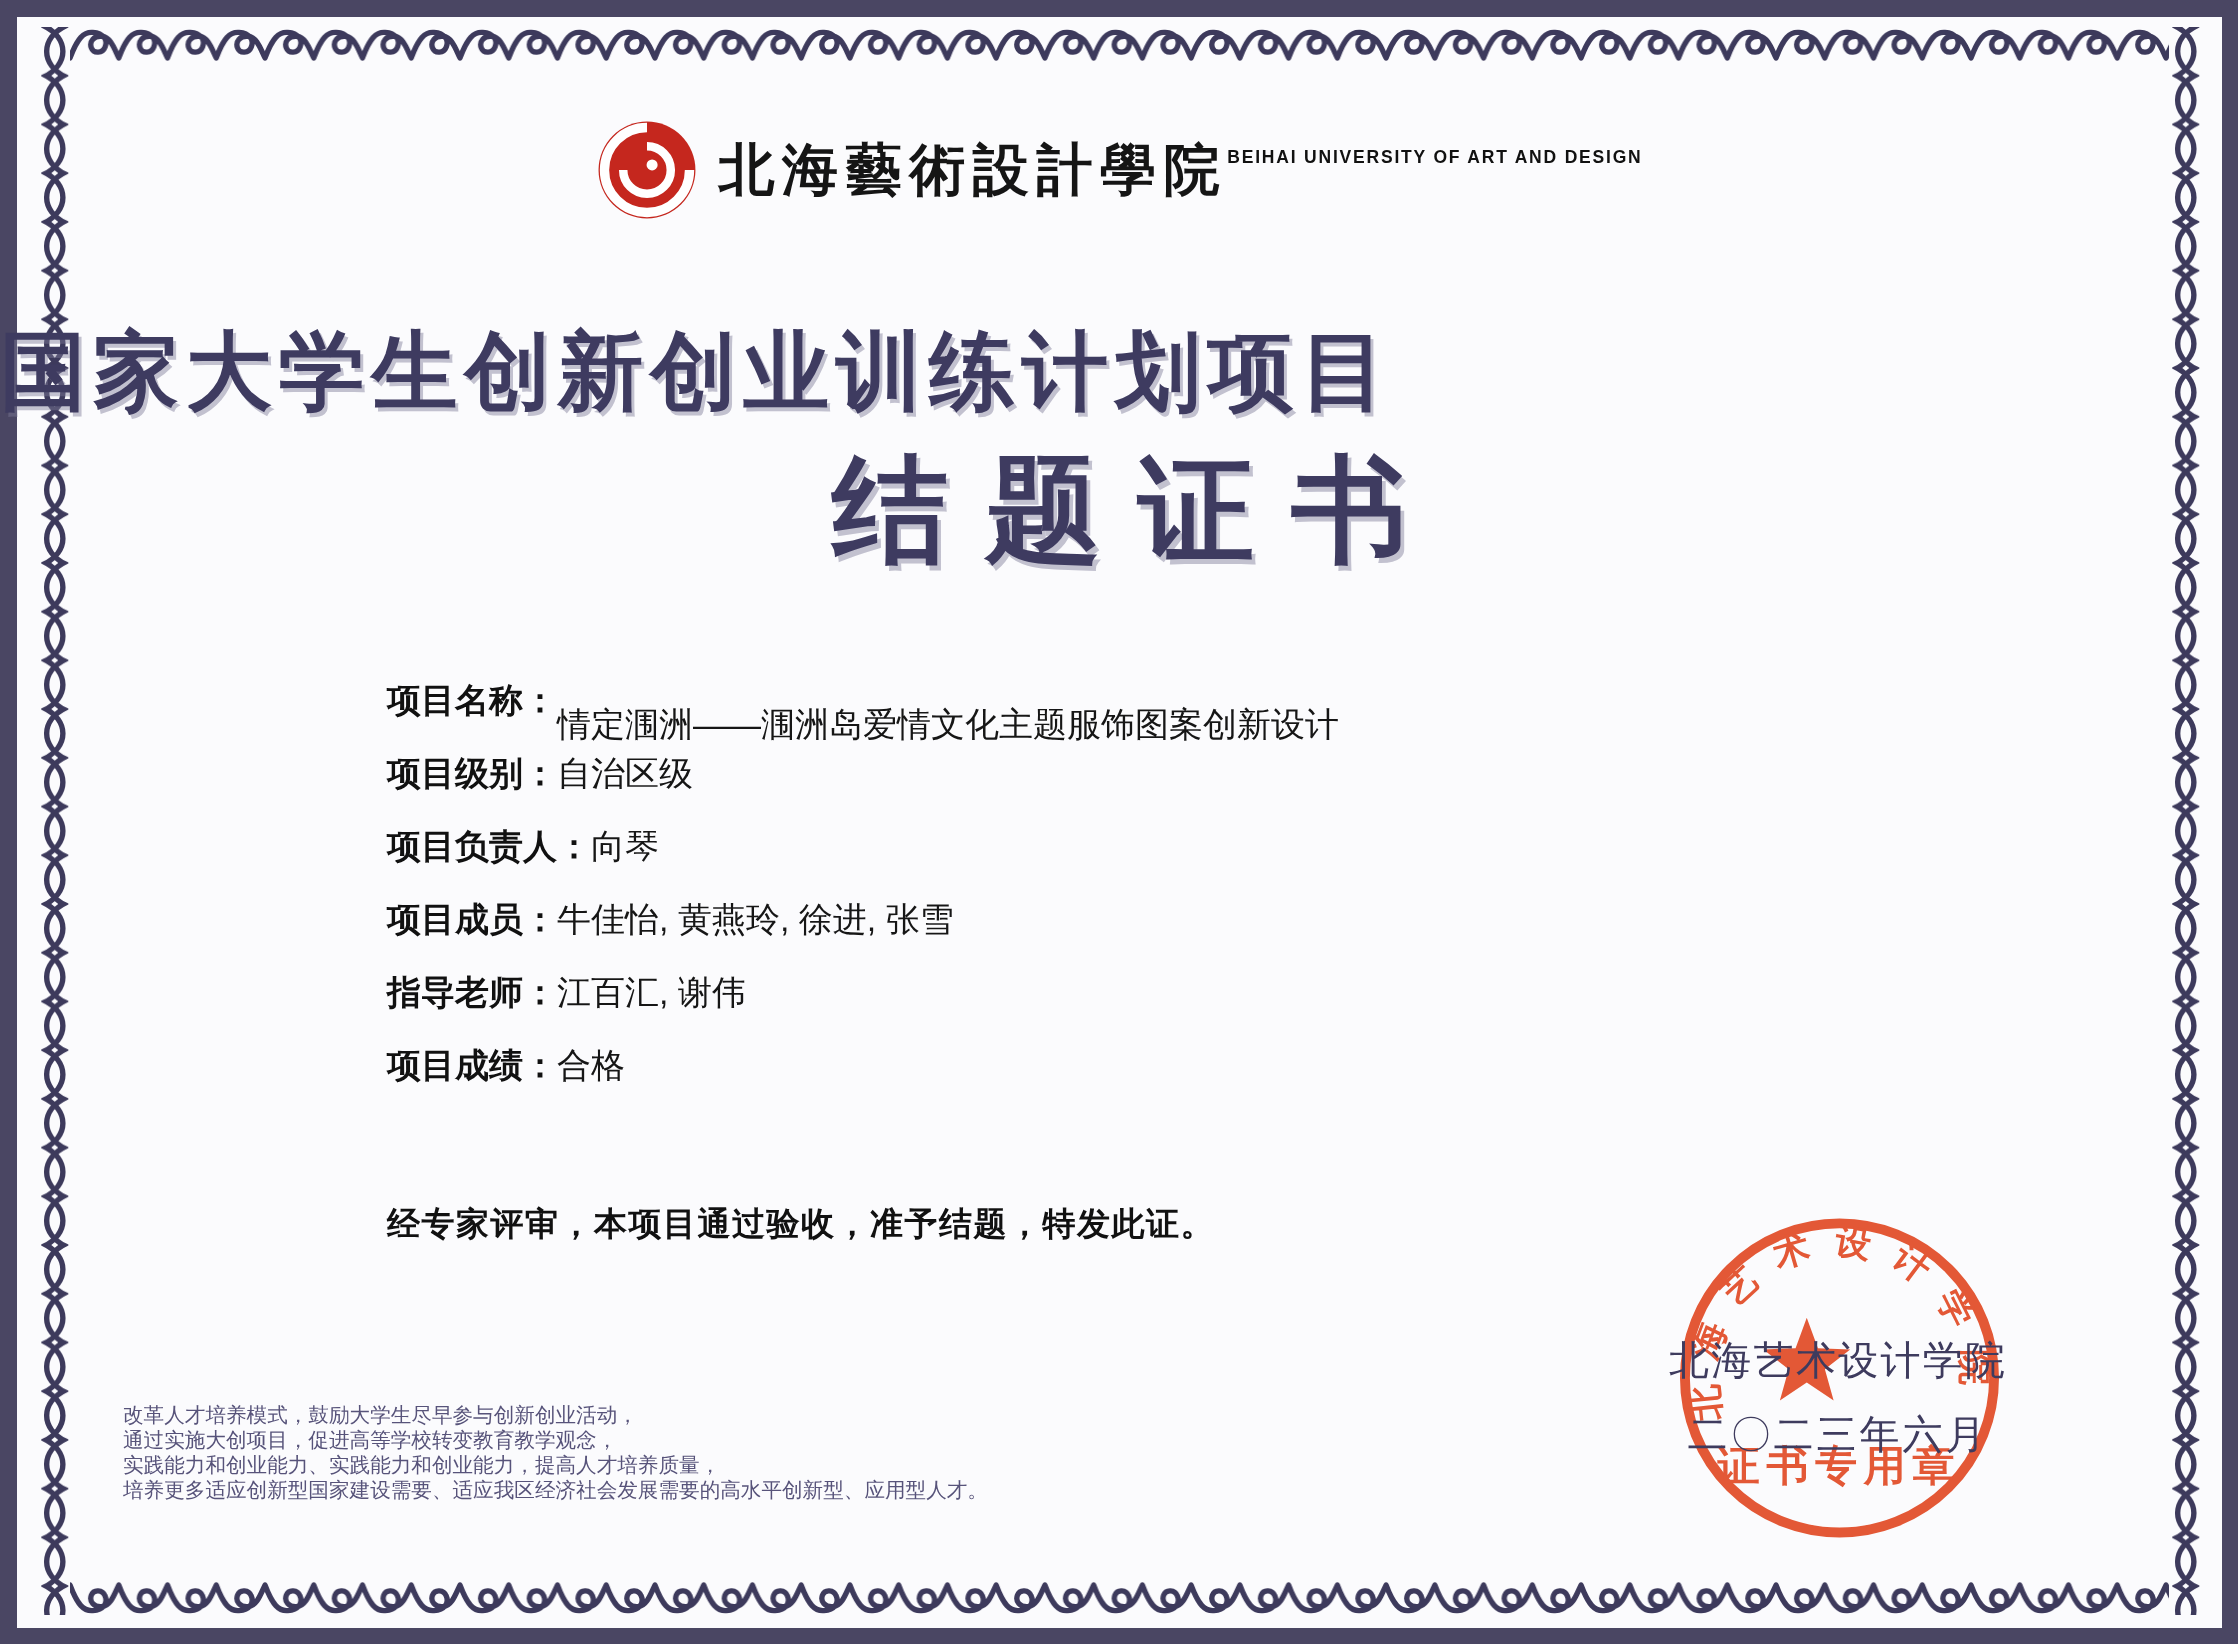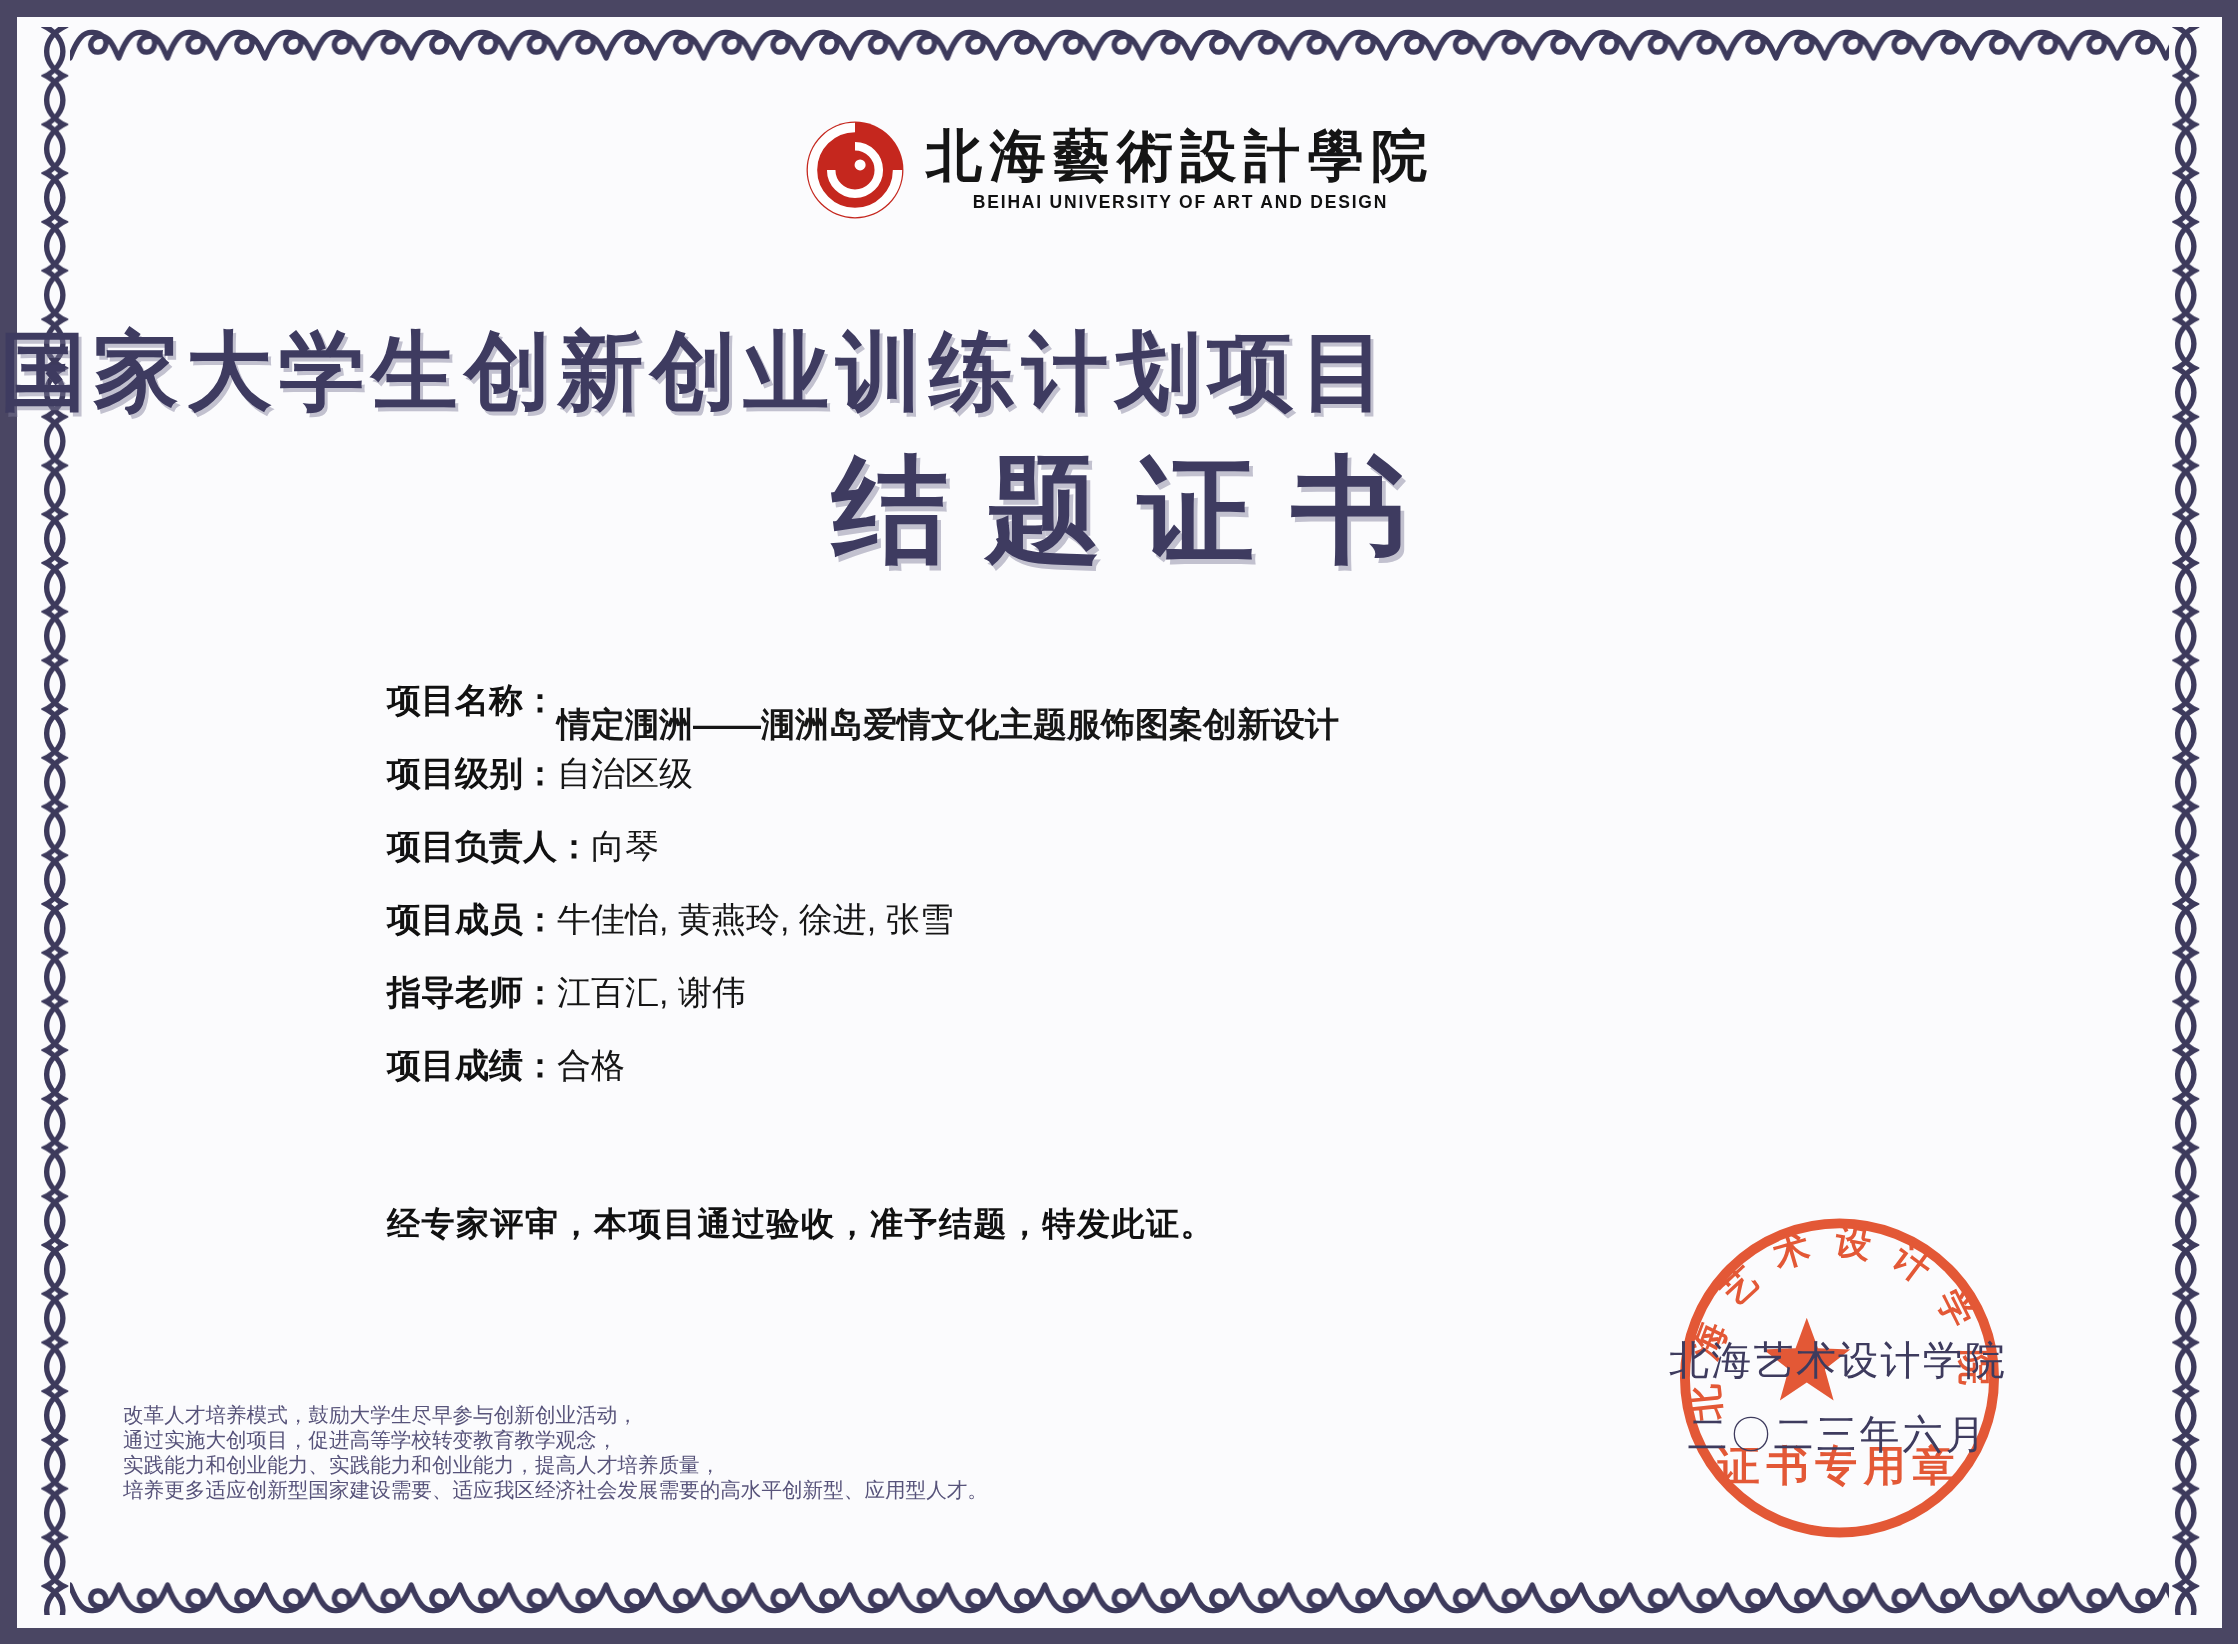--- a/index.html
+++ b/index.html
@@ -21,21 +21,21 @@
   .rope-top   { left:70px;  top:27.4px;    width:2099px; height:34px; }
   .rope-bottom{ left:70px;  top:1582px;  width:2099px; height:34px; }
   .rope-left  { left:37px;  top:27.4px;    width:34px;   height:1588px; }
   .rope-right { left:2168px;top:27.4px;    width:34px;   height:1588px; }
 
   
   .logo-block{
     position:absolute; top:119px; left:0; right:0;
     display:flex; justify-content:center; align-items:center; gap:20px;
   }
-  .logo-text{ display:flex; flex-direction:column; align-items:center; }
+  .logo-text{ display:flex; flex-direction:row; }
   .logo-cn{
     font-family:"Liberation Serif", serif;
     font-size:56px; font-weight:700; letter-spacing:7.6px;
     color:#151515; white-space:nowrap; line-height:1.05;
   }
   .logo-en{
     font-size:17.5px; font-weight:700; letter-spacing:1.8px;
     color:#111; margin-top:6.1px; white-space:nowrap;
   }
 
@@ -61,21 +61,21 @@
   }
 
   
   .fields{ position:absolute; left:387px; top:664px; }
   .field-row{
     height:73px; display:flex; align-items:center;
     font-size:34px; white-space:nowrap;
   }
   .field-label{ font-weight:700; color:#111; }
   .field-value{ font-weight:400; color:#161616; }
-  .field-row.name-row .field-value{ font-weight:700;margin-top:48px; }
+  .field-row.name-row .field-value{ font-weight:400;margin-top:48px; }
 
   .conclusion{
     position:absolute; left:387px; top:1202px;
     font-size:33px; font-weight:700; color:#111;
     letter-spacing:1.5px; white-space:nowrap;
   }
 
   
   .footnote{
     position:absolute; left:123px; top:1403px;

